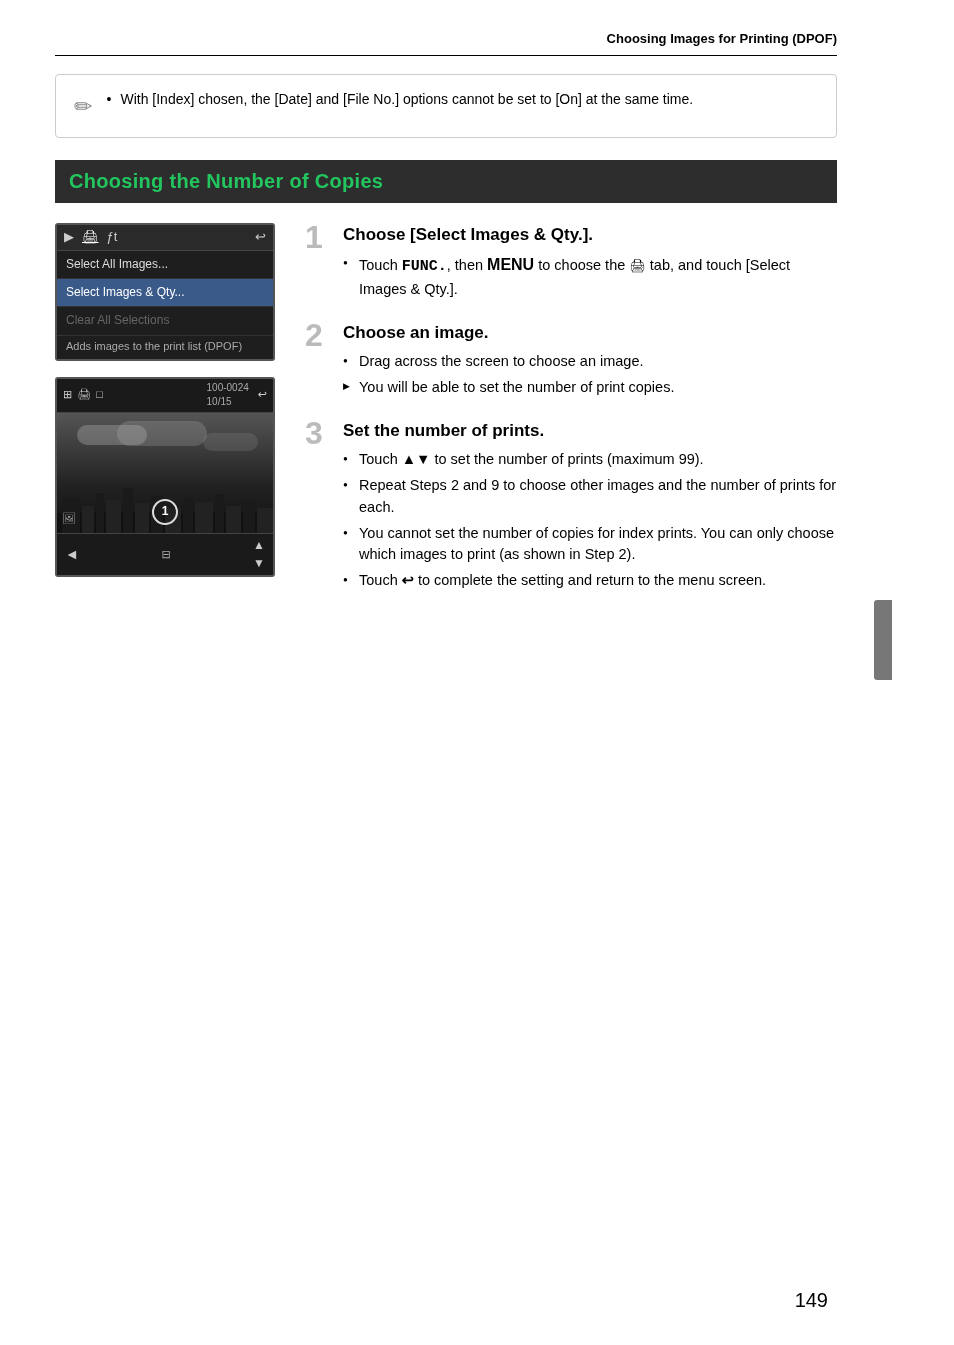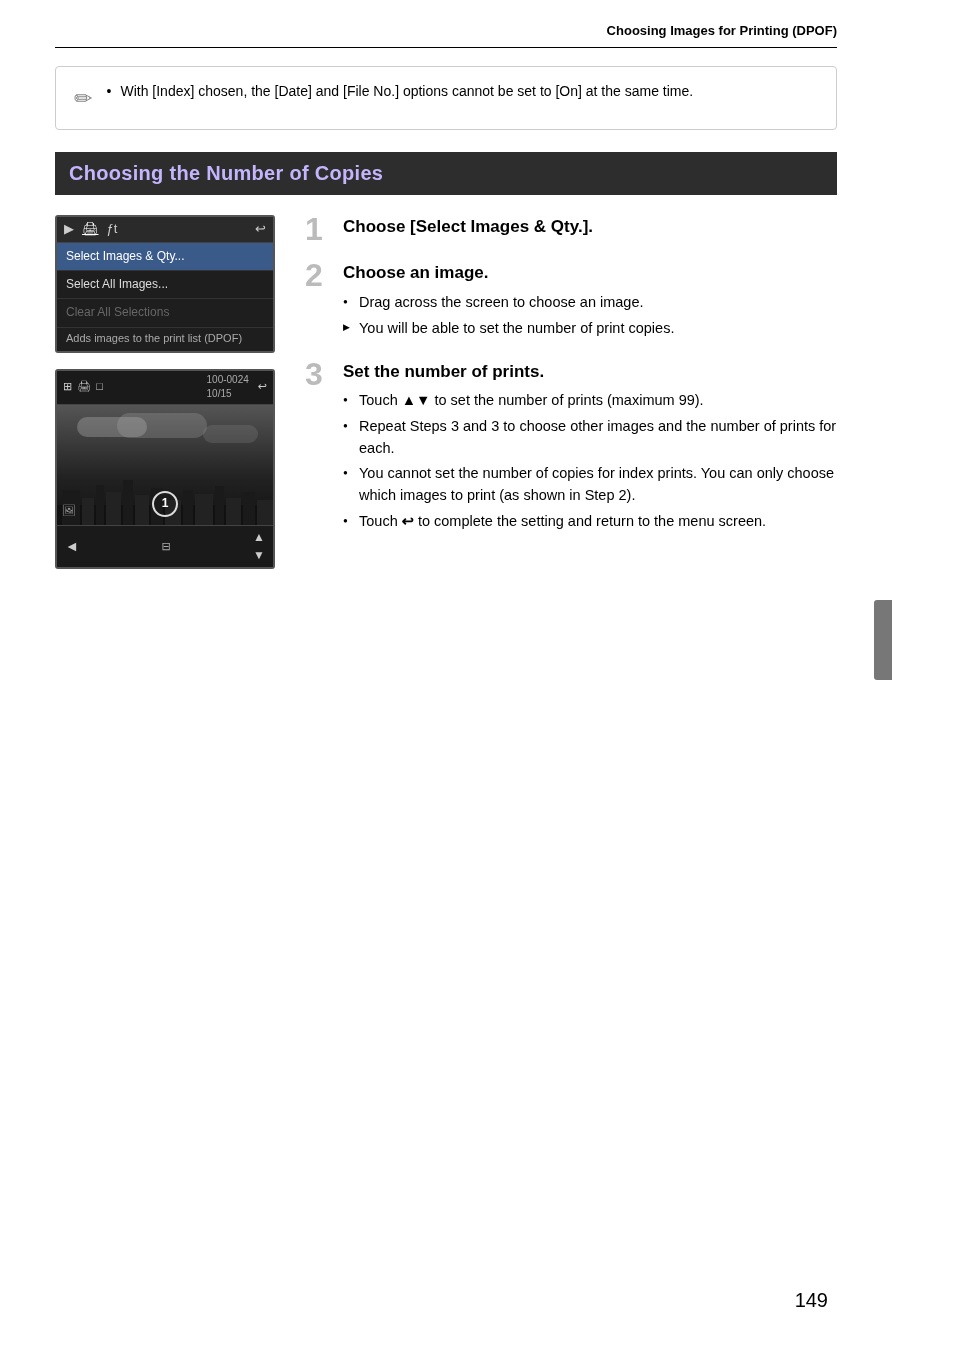--- a/index.html
+++ b/index.html
@@ -10,21 +10,21 @@
       min-height: 1345px;
       position: relative;
       color: #000000;
       font-size: 15px;
       line-height: 1.45;
     }
 
     .page-container {
       width: 892px;
       min-height: 1345px;
-      padding: 22px 55px 40px 55px;
+      padding: 30px 55px 40px 55px;
       position: relative;
     }
 
     
     .page-header {
       text-align: right;
       font-size: 13px;
       font-weight: bold;
       border-bottom: 1px solid #000;
       padding-bottom: 6px;
@@ -63,21 +63,21 @@
     }
     .note-content ul li::before {
       content: "•";
       position: absolute;
       left: 0;
     }
 
     
     .section-heading {
       background: #2d2d2d;
-      color: #c4b5fd;
+      color: #22c55e;
       font-size: 20px;
       font-weight: bold;
       padding: 7px 14px;
       margin-bottom: 20px;
       font-family: Arial, sans-serif;
       letter-spacing: 0.3px;
     }
 
     
     .two-col {
@@ -307,22 +307,22 @@
     <div class="col-left">
 
       <div class="camera-screen">
         <div class="camera-topbar">
           <span class="cam-icon">▶</span>
           <span class="cam-icon-active">🖨</span>
           <span class="cam-icon">ƒt</span>
           <span class="cam-back">↩</span>
         </div>
         <div class="camera-menu">
+          <div class="menu-item">Select All Images...</div>
           <div class="menu-item selected">Select Images &amp; Qty...</div>
-          <div class="menu-item">Select All Images...</div>
           <div class="menu-item disabled">Clear All Selections</div>
           <div class="menu-item desc">Adds images to the print list (DPOF)</div>
         </div>
       </div>
 
       <div class="camera-image-screen">
         <div class="cam-img-topbar">
           <span>⊞</span>
           <span>🖨</span>
           <span>□</span>
@@ -376,20 +376,25 @@
     <div class="col-right">
 
       <div class="step">
         <div class="step-number">
           <span>1</span>
         </div>
         <div class="step-content">
           <div class="step-title">
             <span>Choose [Select Images &amp; Qty.].</span>
           </div>
+          <ul class="bullet-list">
+            <li class="circle">
+              Touch <span class="func-text">FUNC.</span>, then <span class="menu-text">MENU</span> to choose the <span style="font-size:13px;">🖨</span> tab, and touch [Select Images &amp; Qty.].
+            </li>
+          </ul>
         </div>
       </div>
 
       <div class="step">
         <div class="step-number">
           <span>2</span>
         </div>
         <div class="step-content">
           <div class="step-title">
             <span>Choose an image.</span>
@@ -404,21 +409,21 @@
       <div class="step">
         <div class="step-number">
           <span>3</span>
         </div>
         <div class="step-content">
           <div class="step-title">
             <span>Set the number of prints.</span>
           </div>
           <ul class="bullet-list">
             <li class="circle">Touch <strong>▲▼</strong> to set the number of prints (maximum 99).</li>
-            <li class="circle">Repeat Steps 3 and 3 to choose other images and the number of prints for each.</li>
+            <li class="circle">Repeat Steps 2 and 9 to choose other images and the number of prints for each.</li>
             <li class="circle">You cannot set the number of copies for index prints. You can only choose which images to print (as shown in Step 2).</li>
             <li class="circle">Touch <strong>↩</strong> to complete the setting and return to the menu screen.</li>
           </ul>
         </div>
       </div>
 
     </div>
   </div>
 
   <div class="side-tab"></div>

